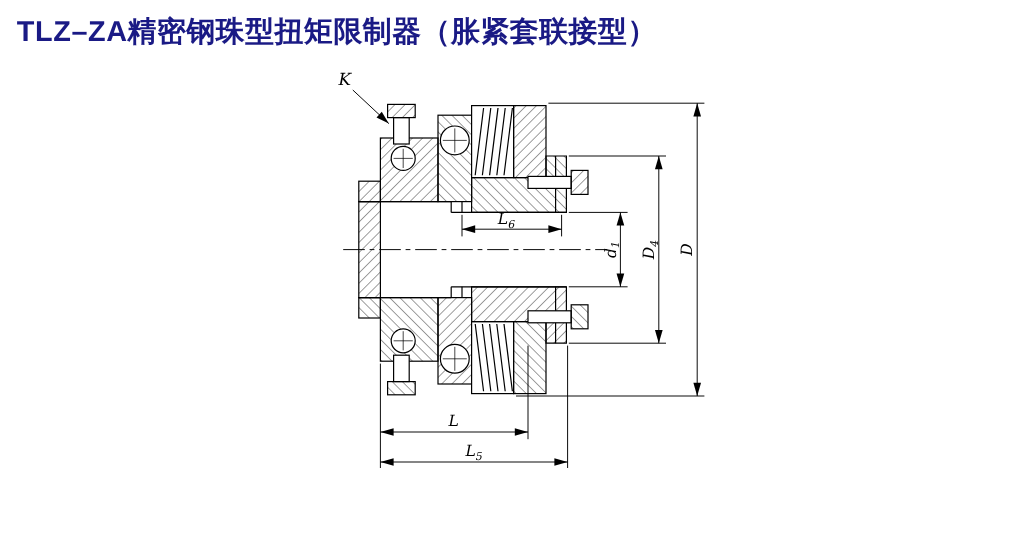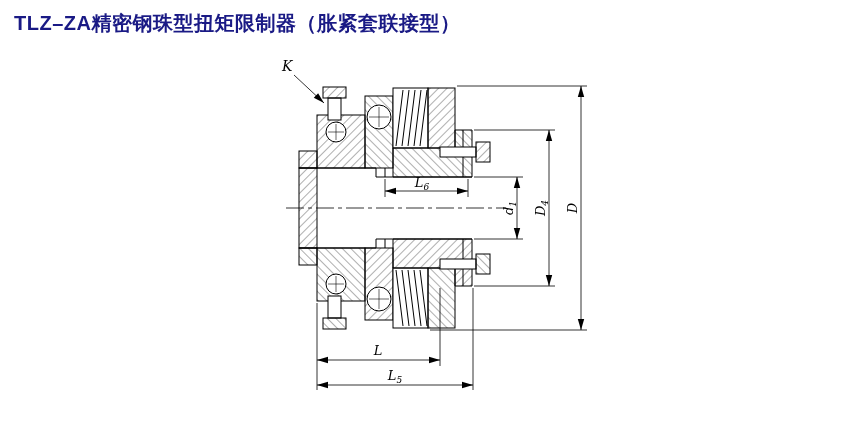--- a/index.html
+++ b/index.html
@@ -3,21 +3,21 @@
 <meta charset="utf-8">
 <style>
   html,body{margin:0;padding:0;}
   body{
     width:846px;height:446px;position:relative;overflow:hidden;
     background:#ffffff;
     font-family:"Liberation Sans",sans-serif;
   }
   .title{
     position:absolute;left:14px;top:10px;
-    font-size:20px;font-weight:bold;color:#1a1a85;
+    font-size:24px;font-weight:bold;color:#1a1a85;
     letter-spacing:0.5px;white-space:nowrap;
   }
   svg{position:absolute;left:0;top:0;}
   .lines{stroke:#000;stroke-width:1;fill:none;}
   .dim{stroke:#000;stroke-width:0.8;fill:none;}
   .dim-text{
     font-family:"DejaVu Serif",serif;font-style:italic;
     font-size:13px;fill:#000;stroke:none;
   }
   .dim-sub{font-size:9px;}

